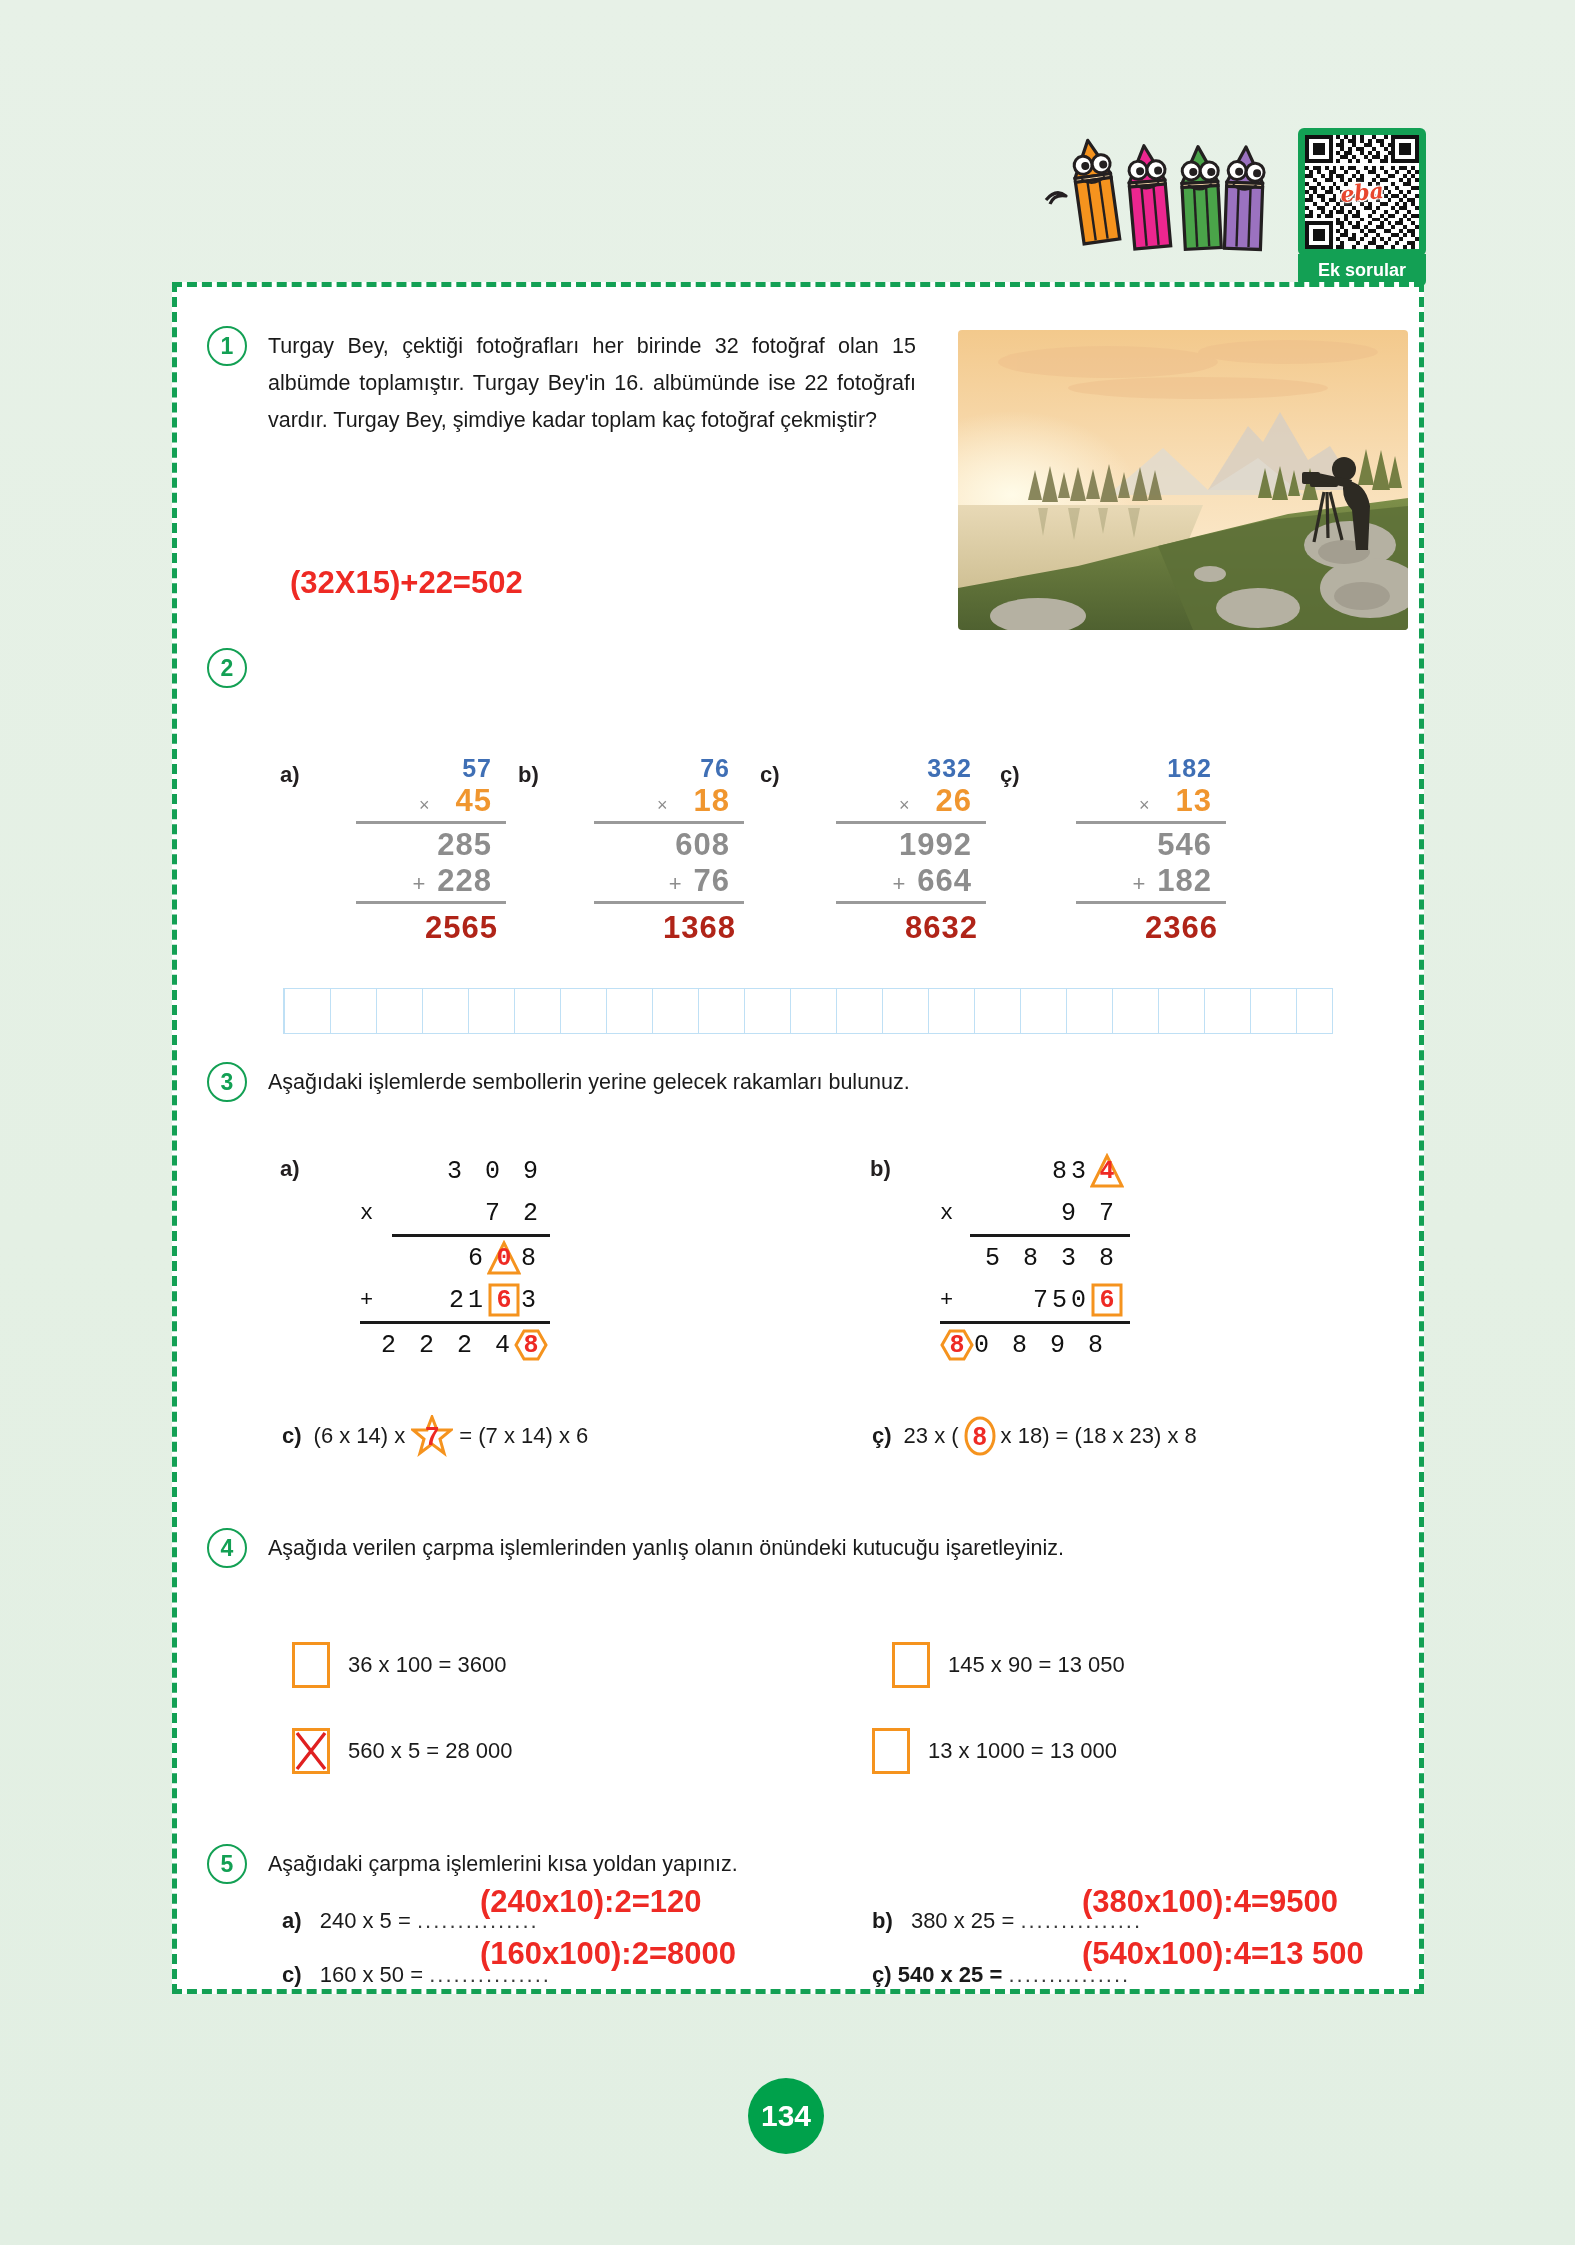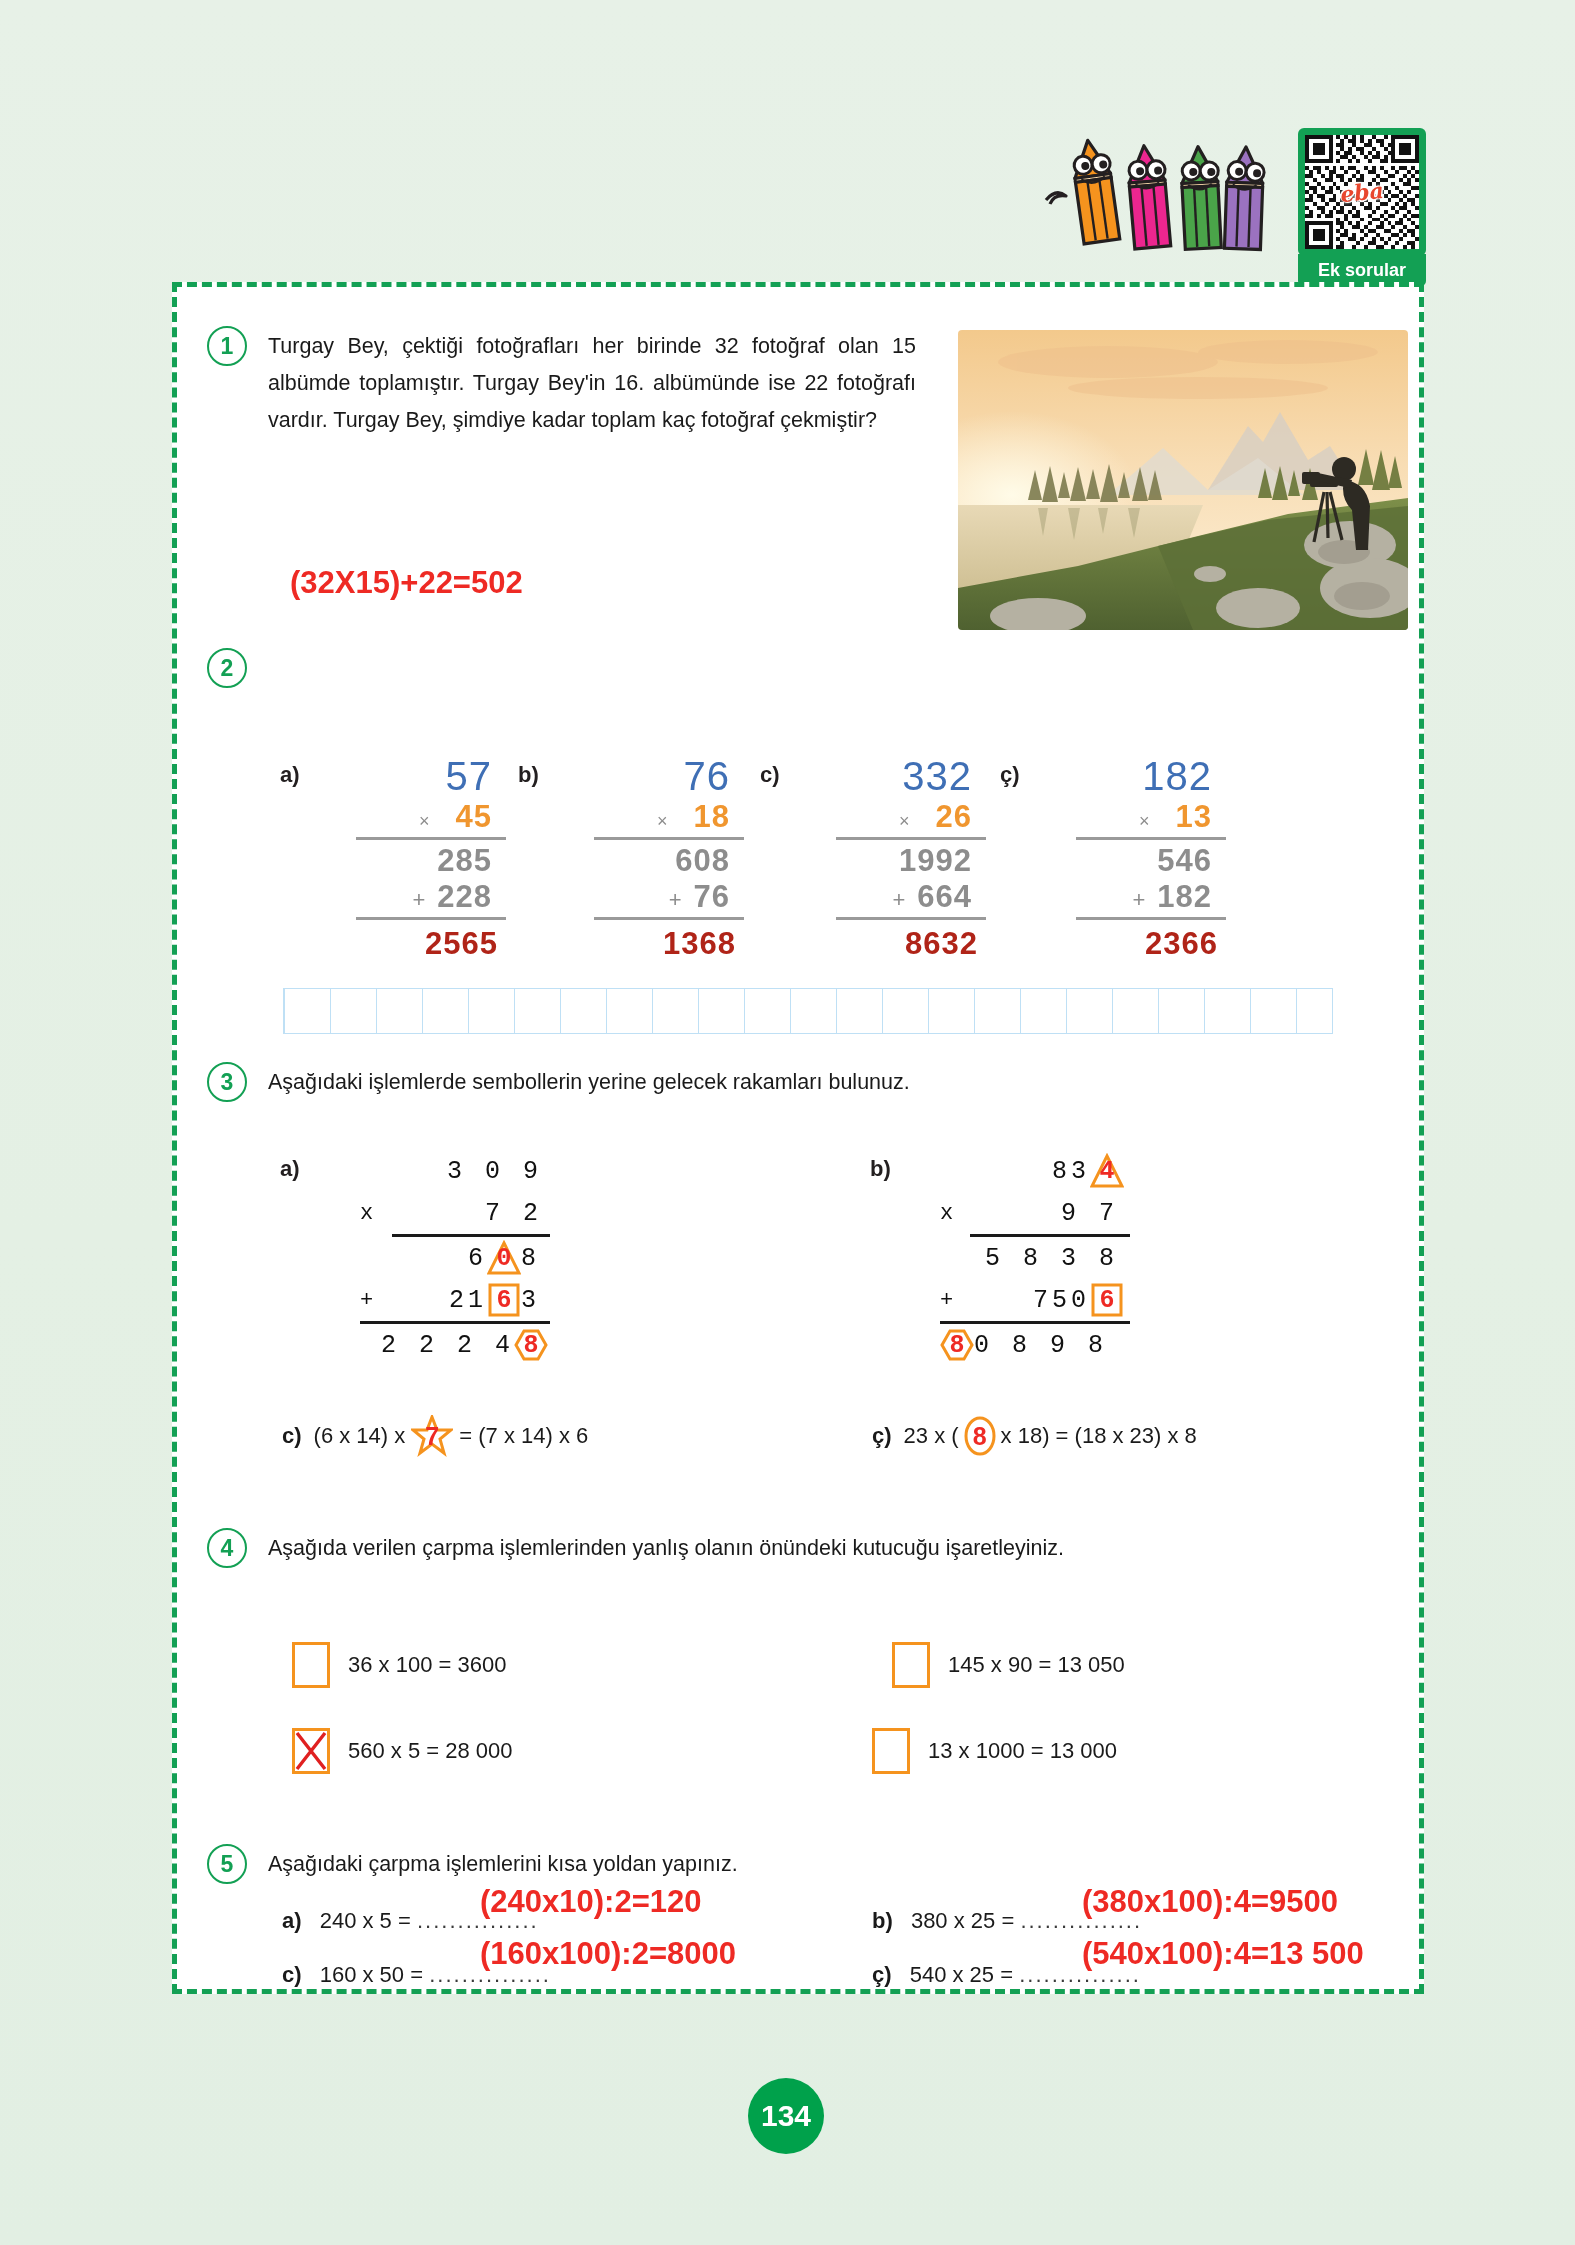--- a/index.html
+++ b/index.html
@@ -99,21 +99,21 @@
   }
 
   
   .mulgrid { position: absolute; left: 200px; top: 754px; width: 1150px; }
   .mul { position: absolute; width: 230px; }
   .mul .lbl {
     position: absolute; left: 0; top: 8px;
     font-size: 22px; font-weight: bold; color: #231f20;
   }
   .mcol { margin-left: 58px; width: 168px; text-align: right; }
-  .m-top { color: #3f6fb5; font-size: 40px; font-weight: normal; letter-spacing: 1px; padding-right: 14px;}
+  .m-top { color: #3f6fb5; font-size: 25px; font-weight: bold; letter-spacing: 1px; padding-right: 14px;}
   .m-mulrow { display: flex; align-items: baseline; justify-content: flex-end; }
   .m-times { color: #8d8d8d; font-size: 18px; margin-right: 26px; }
   .m-mul { color: #f0962f; font-size: 31px; font-weight: bold; letter-spacing: 1px; padding-right: 14px;}
   .m-rule { height: 3px; background: #9a9a9a; margin: 2px 0 3px 18px; }
   .m-p1 { color: #8d8d8d; font-size: 31px; font-weight: bold; letter-spacing: 1px; padding-right: 14px;}
   .m-addrow { display: flex; align-items: baseline; justify-content: flex-end; }
   .m-plus { color: #8d8d8d; font-size: 22px; margin-right: 12px; }
   .m-p2 { color: #8d8d8d; font-size: 31px; font-weight: bold; letter-spacing: 1px; padding-right: 14px;}
   .m-res { color: #b02418; font-size: 31px; font-weight: bold; letter-spacing: 1px; padding-right: 8px; padding-top:3px;}
 
@@ -624,20 +624,20 @@
 
   <div class="q5row" style="left:282px; top:1962px;">
     <span class="q5lbl">c)</span>
     <span style="margin-left:12px;">160 x 50 =</span>
     <span class="dots">...............</span>
   </div>
   <div class="q5ans" style="left:480px; top:1936px;">(160x100):2=8000</div>
 
   <div class="q5row" style="left:872px; top:1962px;">
     <span class="q5lbl">ç)</span>
-    <span style="margin-left:12px;">540 x 25 =</span>
+    <span style="margin-left:0;font-weight:bold;">540 x 25 =</span>
     <span class="dots">...............</span>
   </div>
   <div class="q5ans" style="left:1082px; top:1936px;">(540x100):4=13 500</div>
 
   <div class="pagenum">134</div>
 
 </div>
 
 </body></html>

